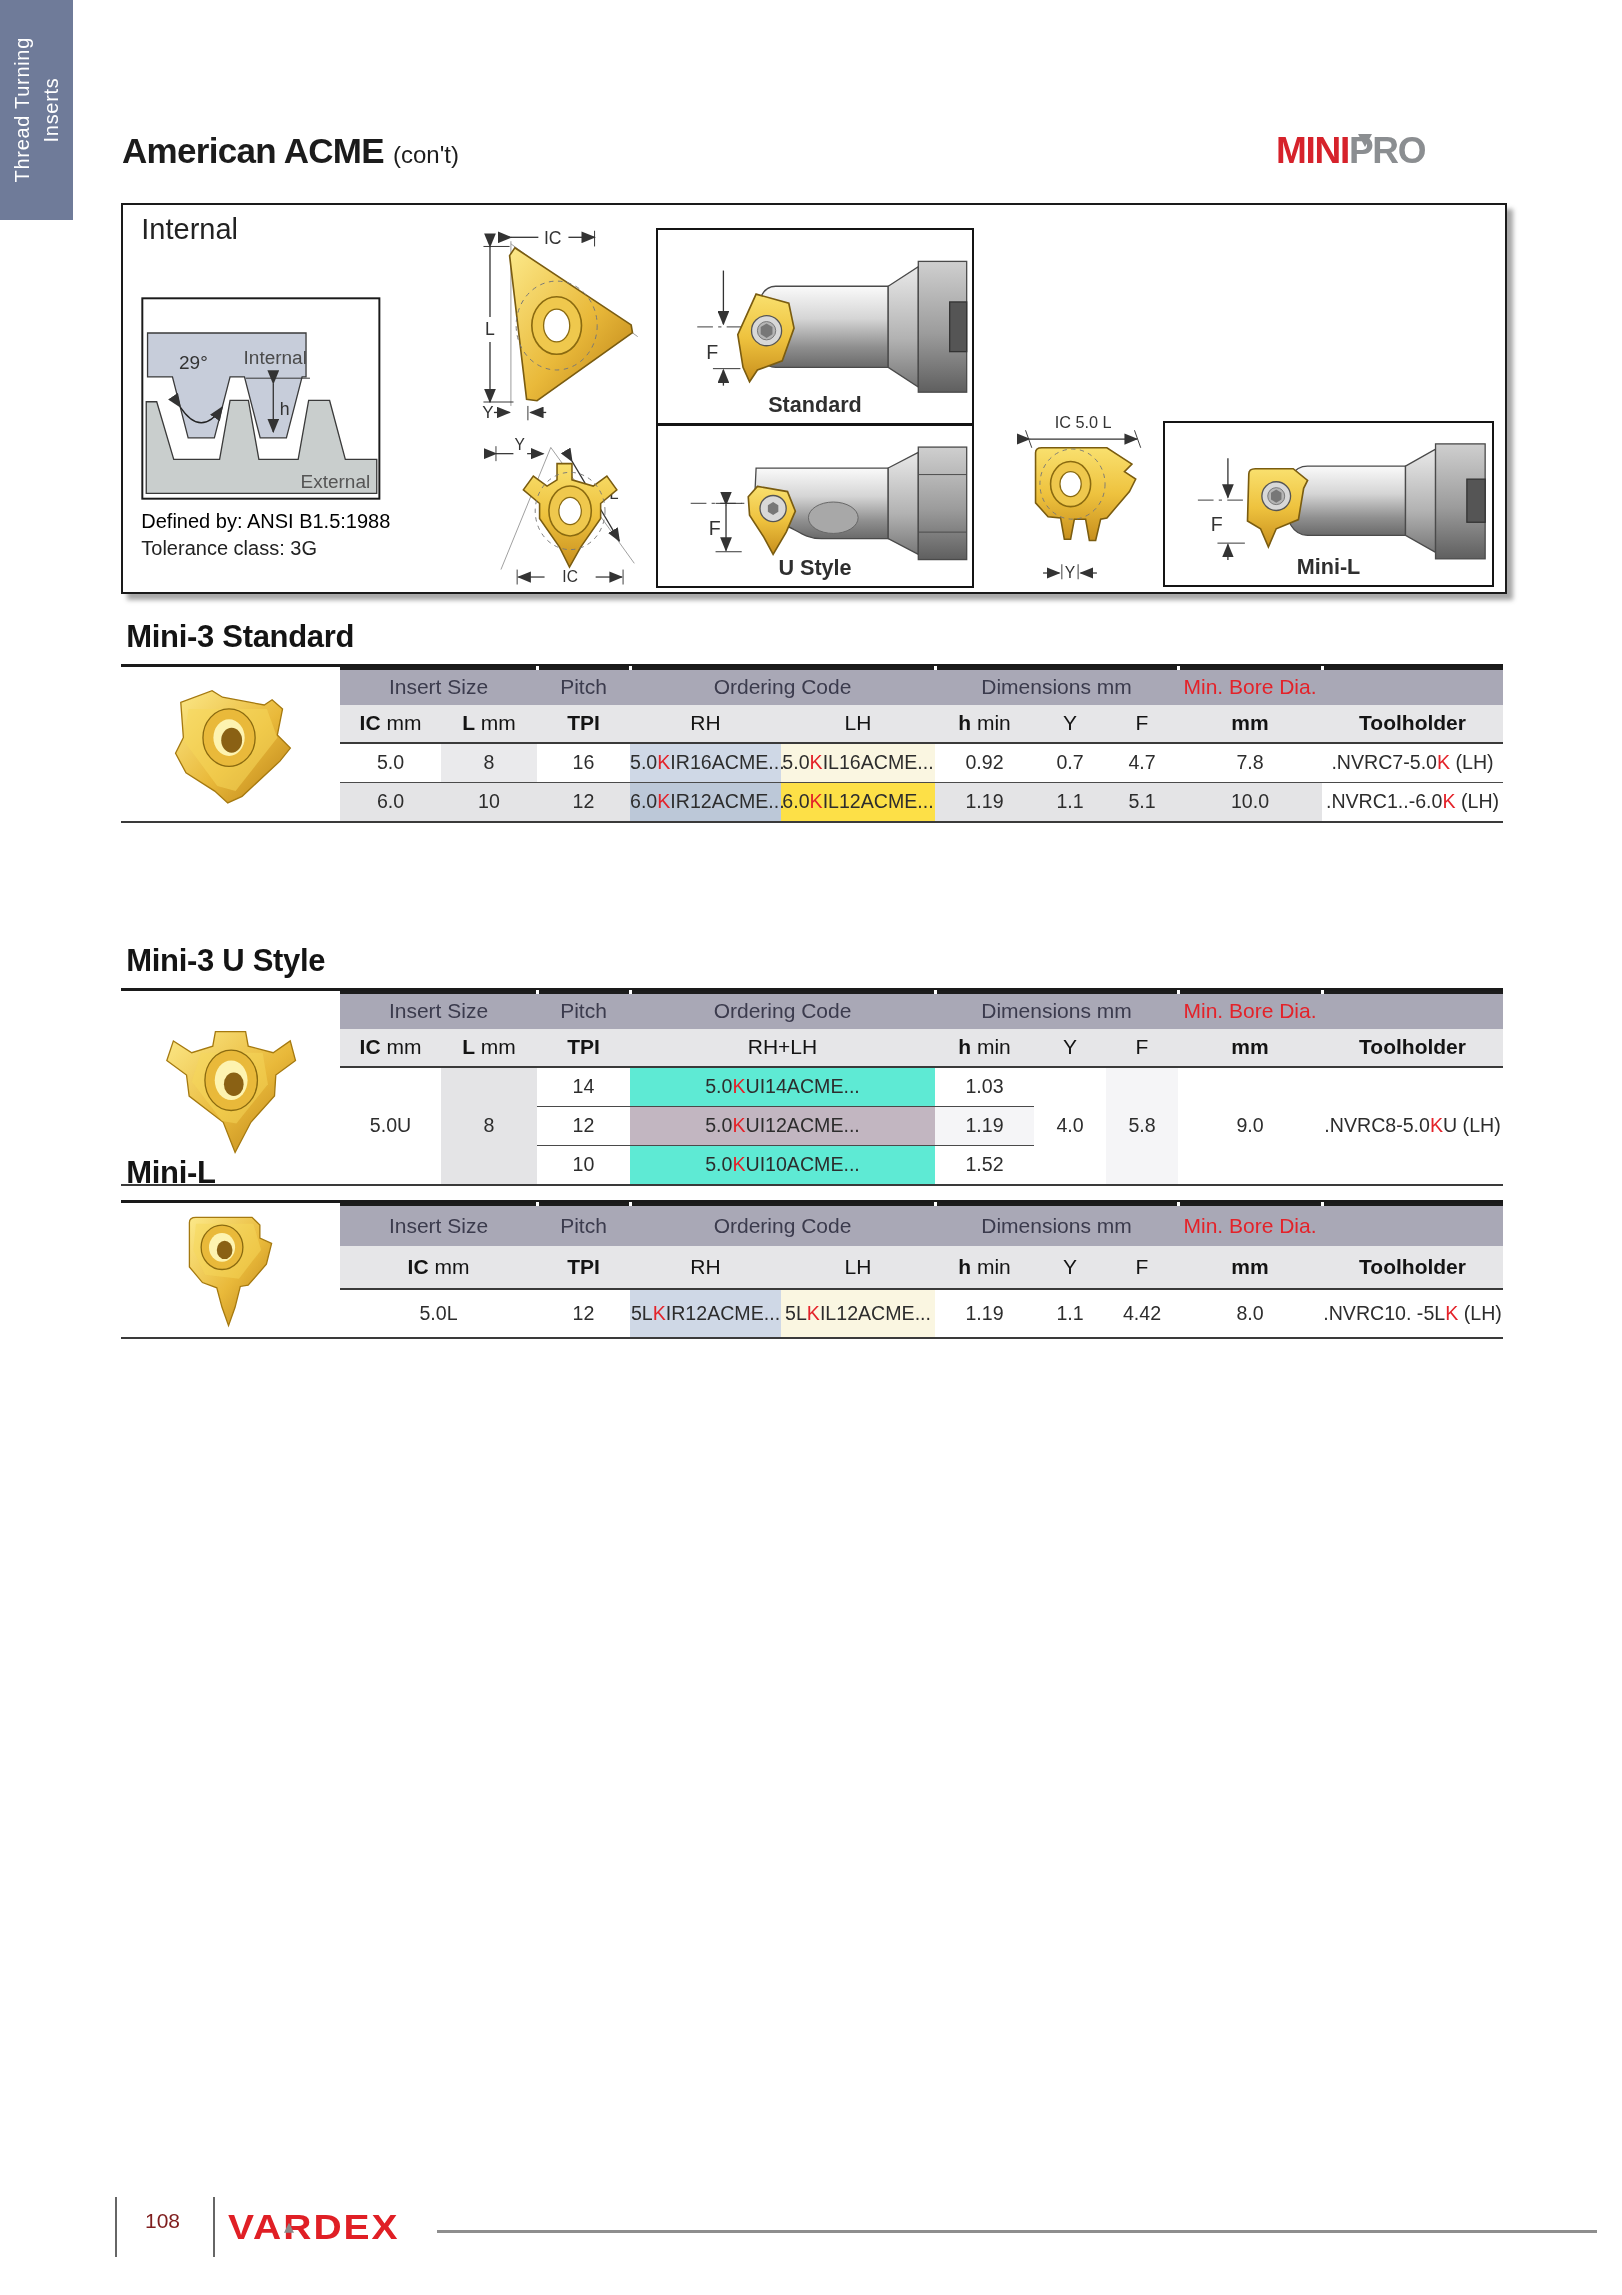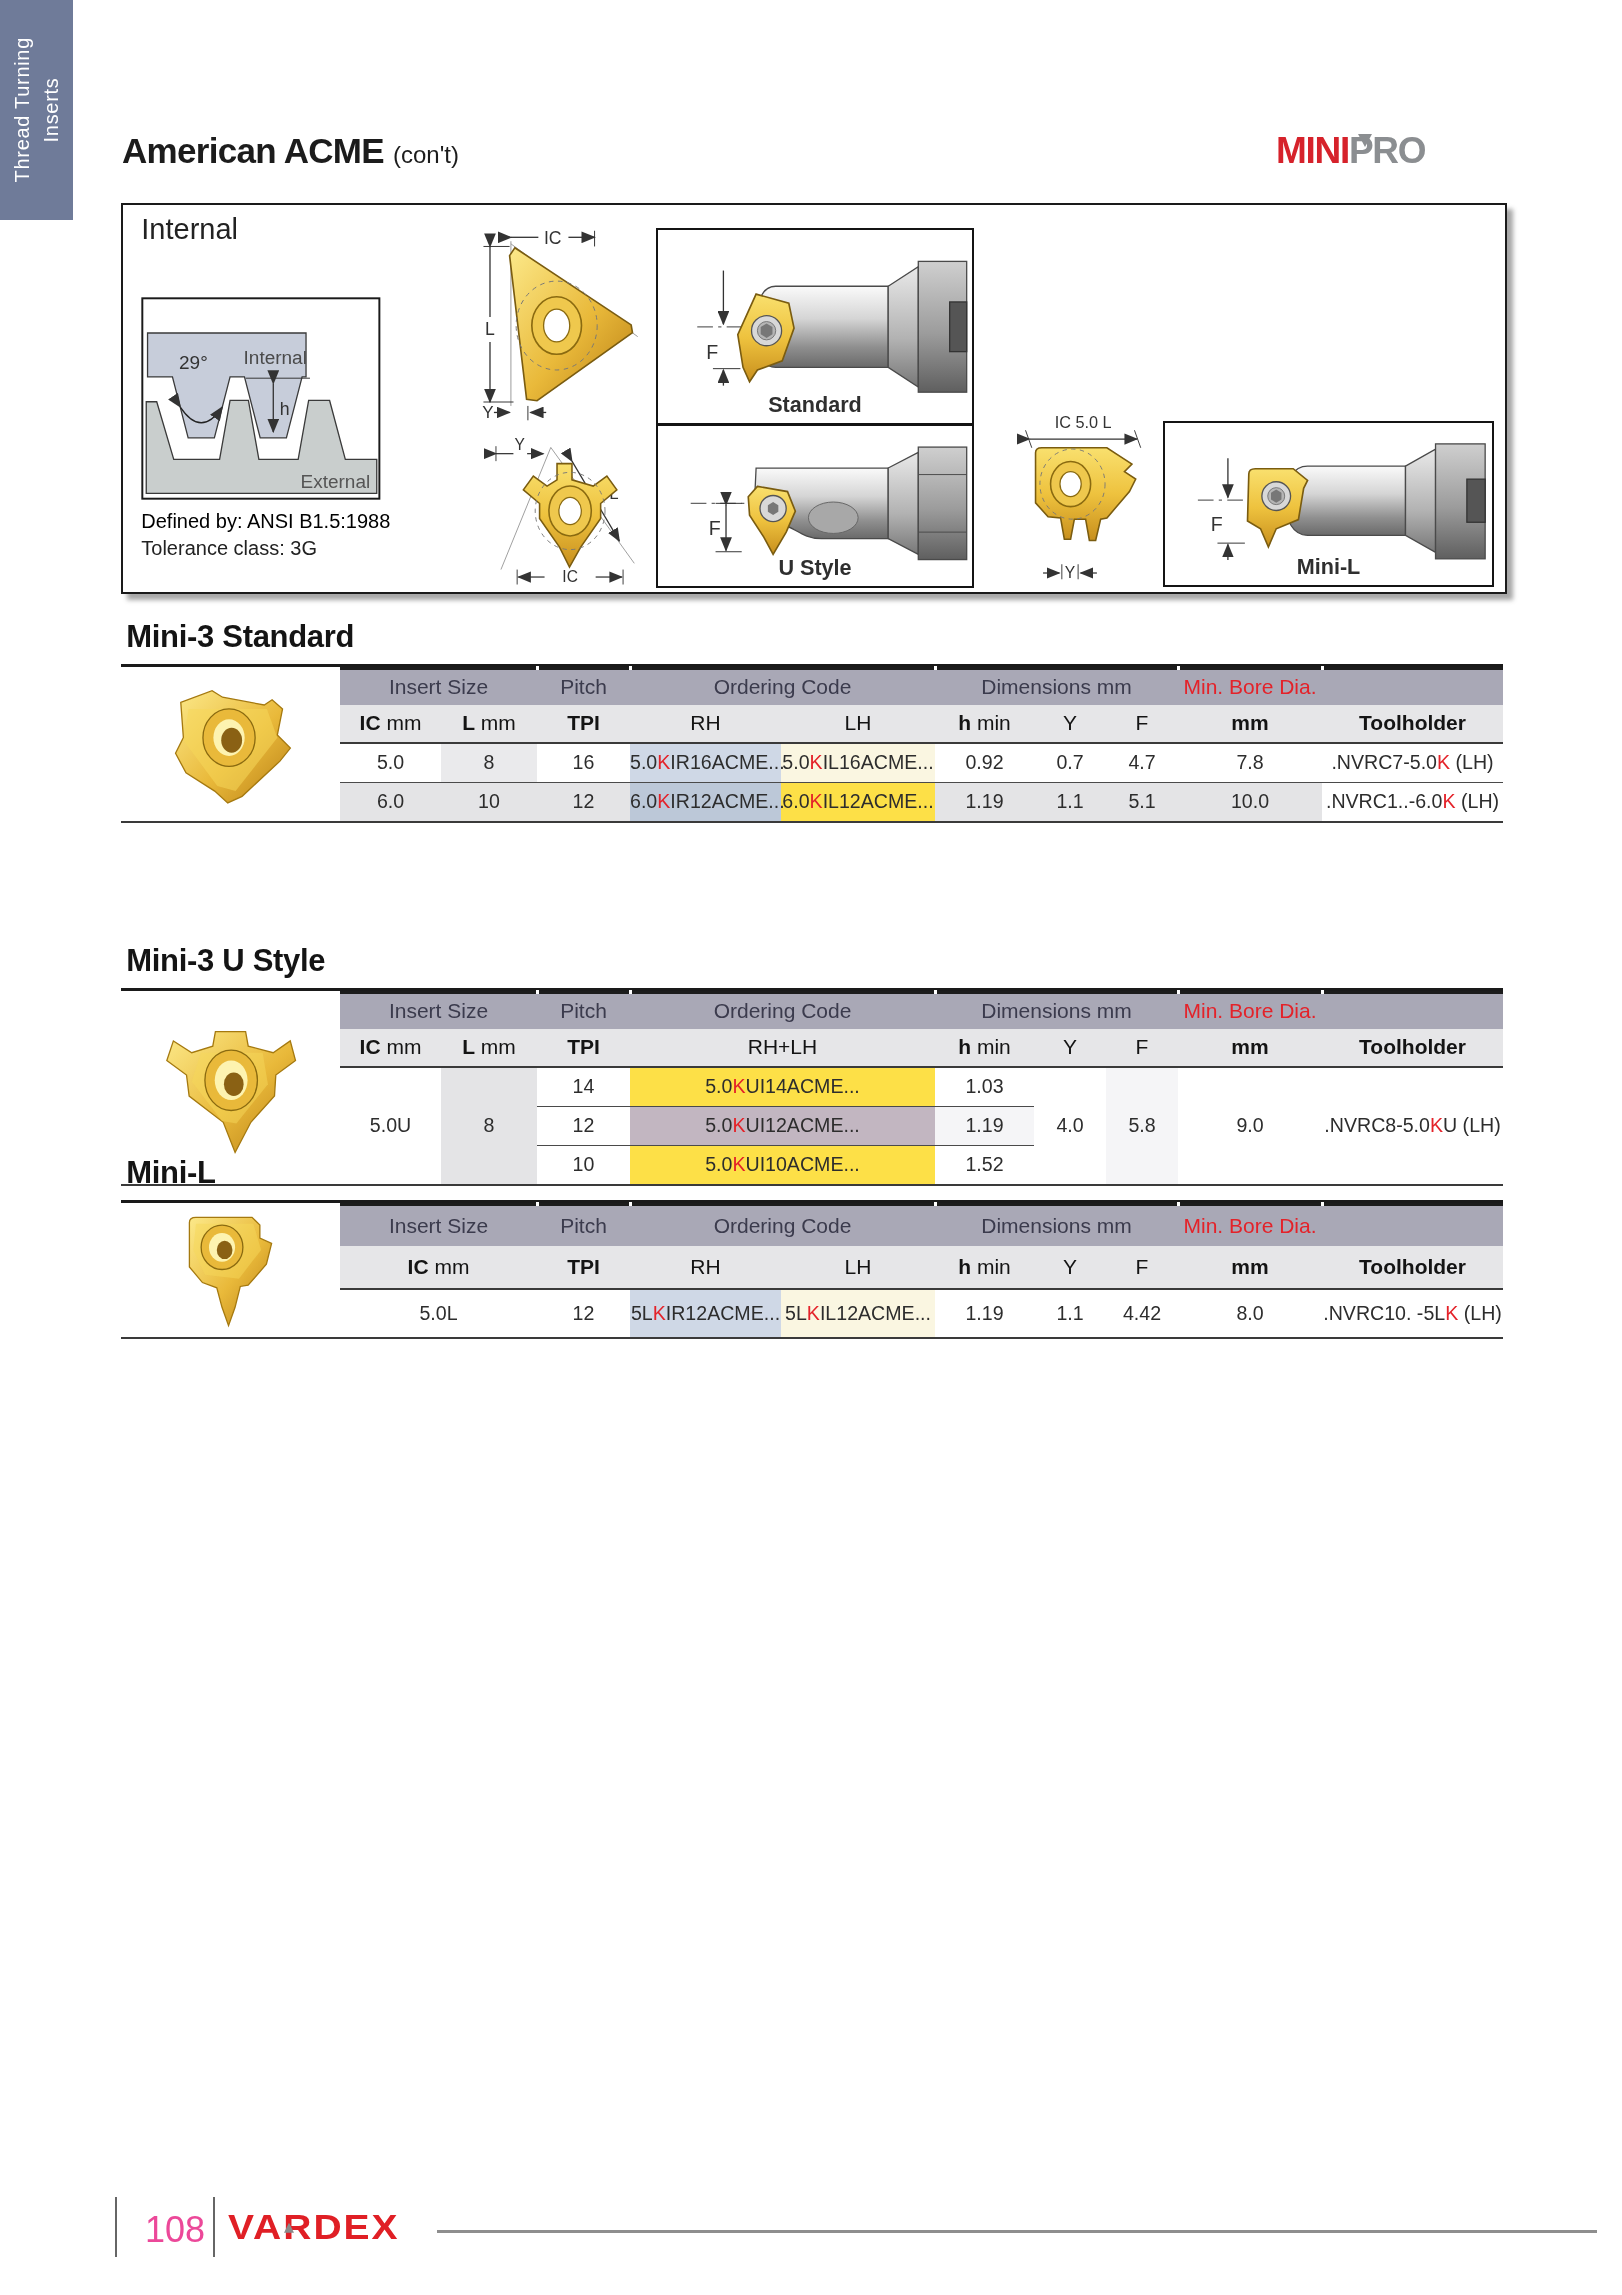--- a/index.html
+++ b/index.html
@@ -52,26 +52,26 @@
   td.img-cell{background:#fff;border-bottom:2px solid #3a3a3a;}
   .bot{border-bottom:2px solid #3a3a3a;}
   .rsep{border-top:1.3px solid #4a4a4a;}
   
   .bg-gray{background:#e4e4e6;}
   .bg-lgray{background:#eaeaec;}
   .bg-blue1{background:#cfd8e6;}
   .bg-blue2{background:#bcc8d8;}
   .bg-cream1{background:#faf6e1;}
   .bg-cream2{background:#fde047;}
-  .bg-mauve1{background:#fde047;}
+  .bg-mauve1{background:#5eead4;}
   .bg-mauve2{background:#c2b6c1;}
   .bg-hmid{background:#f5f5f7;}
   
   .foot-bar{position:absolute;width:2px;height:60px;background:#666;top:2197px;}
-  .foot-page{position:absolute;left:145px;top:2209px;font-size:36px;color:#ec4899;}
+  .foot-page{position:absolute;left:145px;top:2209px;font-size:21px;color:#7f1d1d;}
   .vardex{position:absolute;left:228px;top:2207px;font-size:39px;font-weight:800;color:#e01f25;letter-spacing:2px;transform:scaleY(0.92);transform-origin:left top;}
   .vardex .tri{position:absolute;left:56px;top:17px;width:0;height:0;border-left:5.9px solid transparent;border-right:5.9px solid transparent;border-bottom:11px solid #8a8a8a;}
   .foot-line{position:absolute;left:437px;top:2230px;width:1160px;height:2.6px;background:#8e8e8e;}
 </style>
 </head>
 <body>
 
 <svg width="0" height="0" style="position:absolute" aria-hidden="true">
   <defs>
     <linearGradient id="goldG" x1="0" y1="0" x2="0" y2="1">

